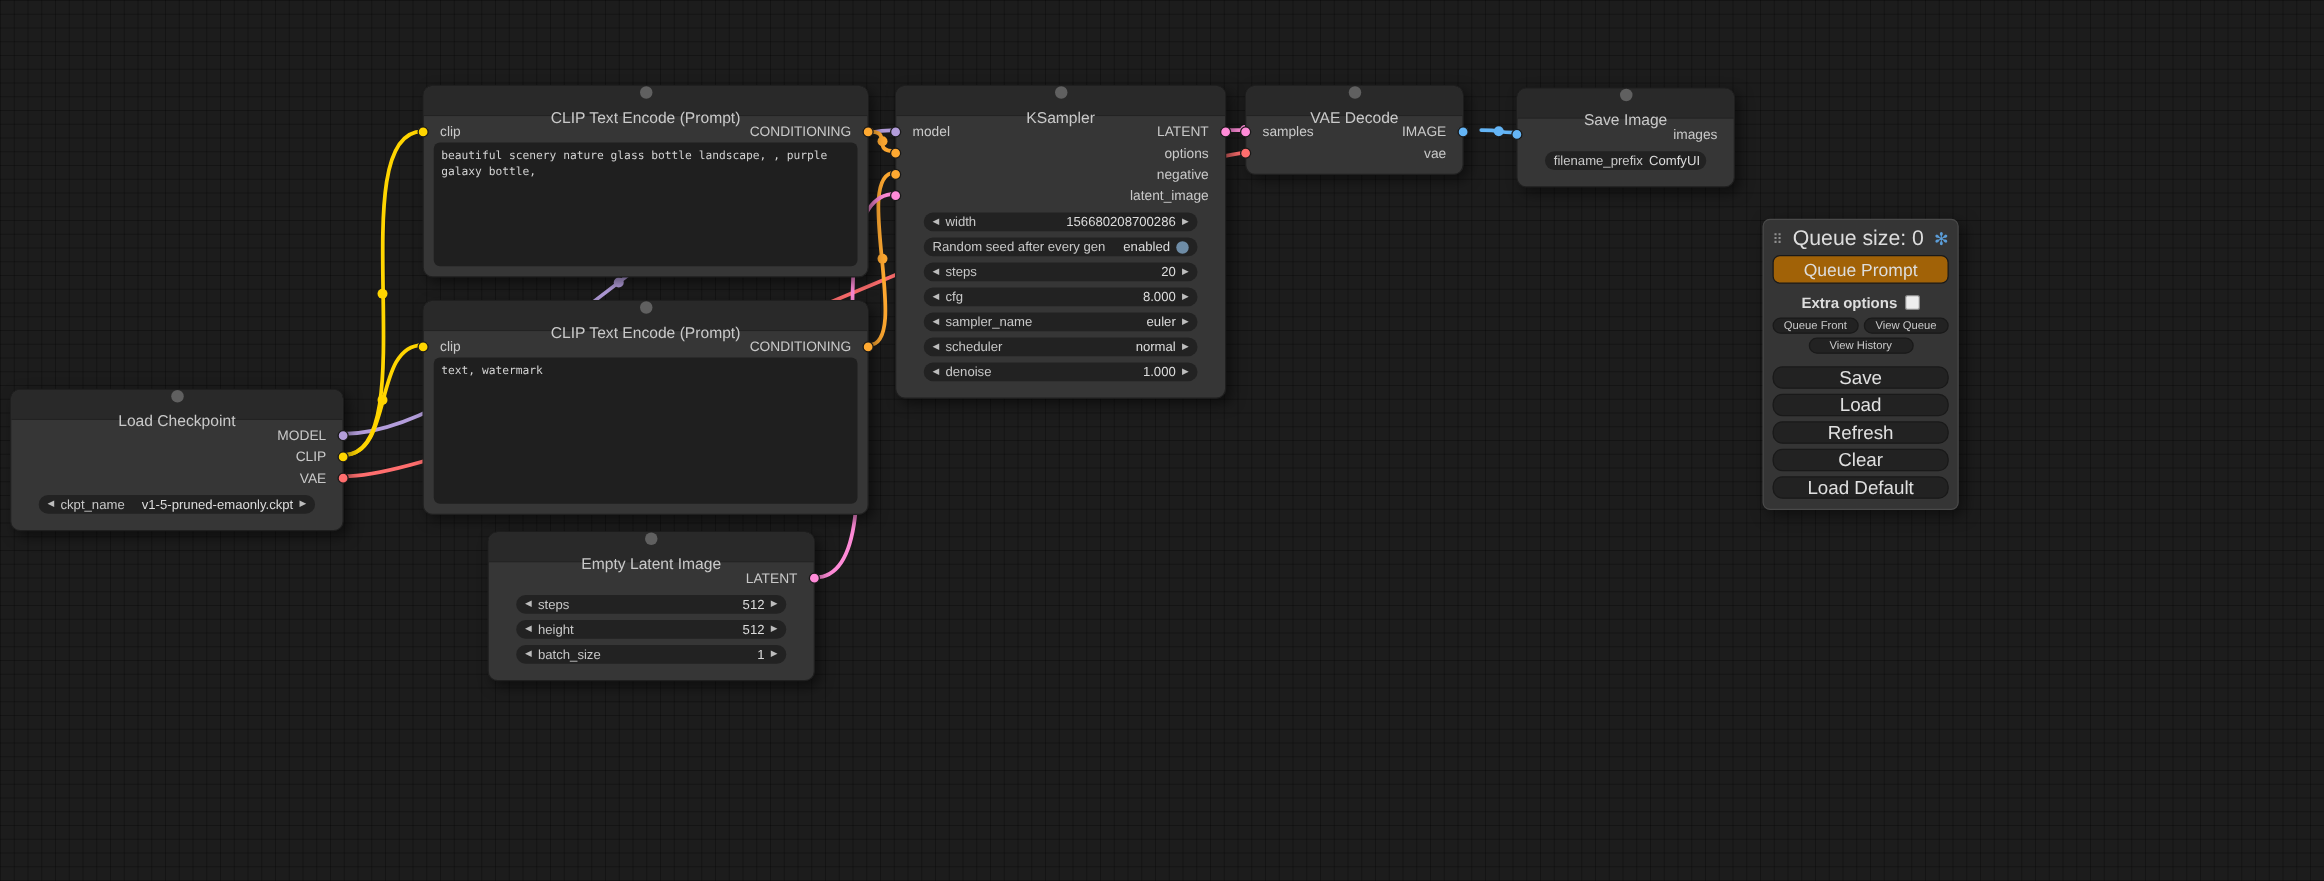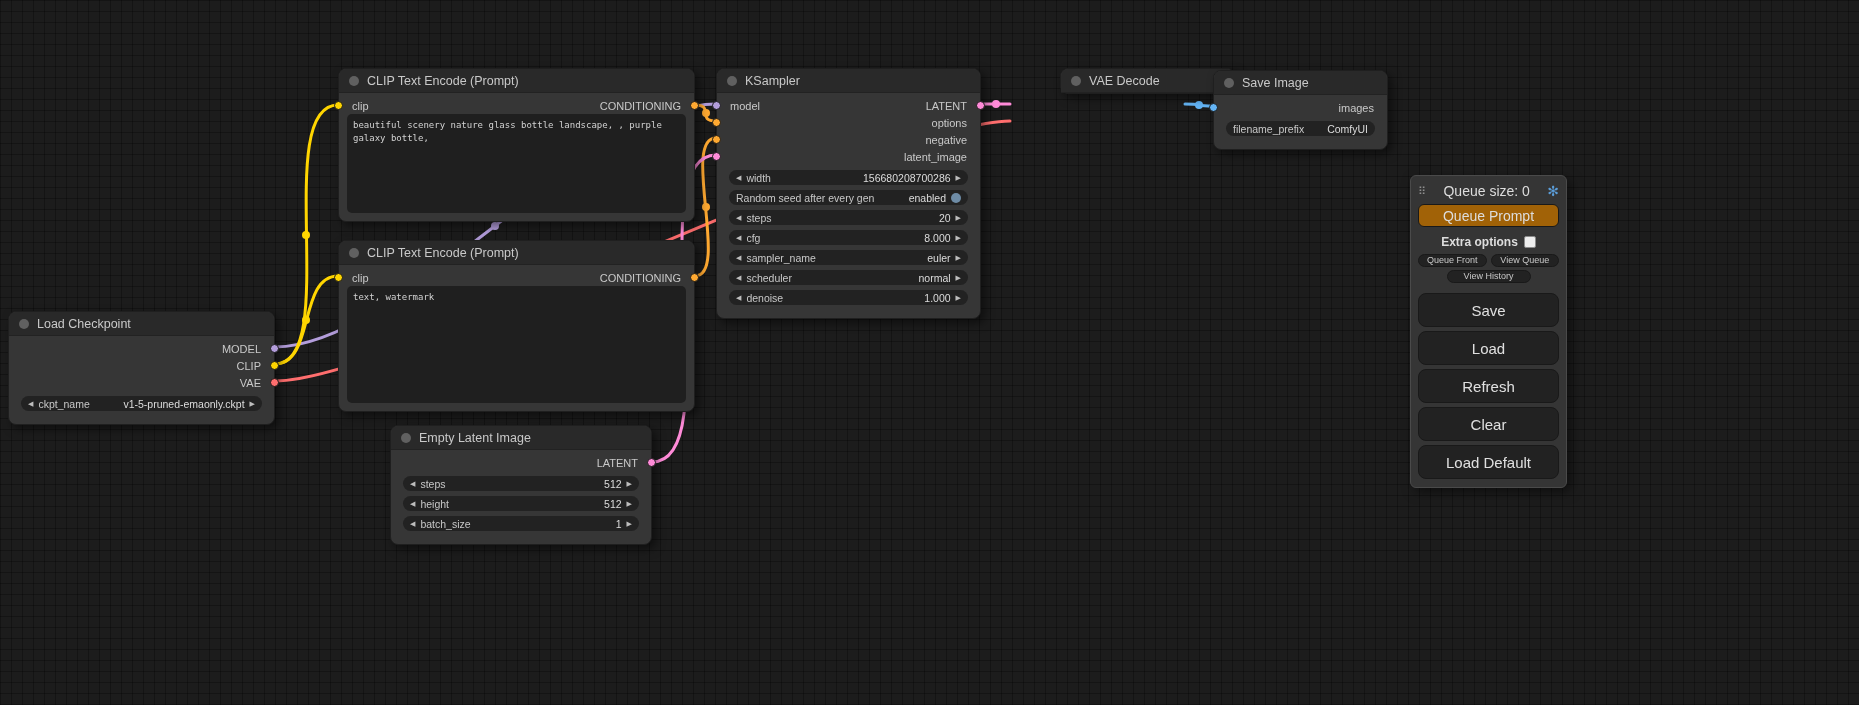--- a/index.html
+++ b/index.html
@@ -22,21 +22,21 @@
     background:#363636;
     border:1px solid #1f1f1f;
     border-radius:8px;
     box-shadow:4px 4px 10px rgba(0,0,0,0.5);
     font-size:11px;
   }
   .node-title {
     height:24px; display:flex; align-items:center; gap:8px;
     background:#292929; border-radius:7px 7px 0 0;
     padding:0 10px; border-bottom:1px solid #222;
-    color:#c9c9c9; font-size:12.5px;
+    color:#c9c9c9; font-size:12.5px;flex-direction:column;
   }
   .title-dot { width:10px; height:10px; border-radius:50%; background:#606060; flex:0 0 auto; }
   .node-body { position:relative; padding:4px 0 8px; }
   .slot-row { position:relative; height:17px; display:flex; align-items:center; padding:0 13px; font-size:11px; color:#c9c9c9;justify-content:flex-end; }
   .slot-row.out { justify-content:flex-end; }
   .slot-row.dual { justify-content:space-between; }
   .slot-dot {
     position:absolute; width:9px; height:9px; border-radius:50%;
     top:4px; border:1px solid #191919;
   }
@@ -44,21 +44,21 @@
   .slot-dot.right { right:-5px; }
   .c-model { background:#B39DDB; }
   .c-clip { background:#FFD500; }
   .c-vae { background:#FF6E6E; }
   .c-cond { background:#FFA931; }
   .c-latent { background:#FF8BD8; }
   .c-image { background:#64B5F6; }
 
   .widget {
     height:15px; background:#222; border-radius:8px;
-    margin:5px 12px; padding:0 7px;
+    margin:5px 22px; padding:0 7px;
     display:flex; align-items:center; gap:5px;
     font-size:10.5px; color:#c8c8c8; cursor:default;
   }
   .widget .arrow { font-size:7px; color:#bdbdbd; line-height:1; }
   .widget .w-label { white-space:nowrap; }
   .widget .w-value { margin-left:auto; color:#dcdcdc; white-space:nowrap; }
   .toggle-dot { width:10px; height:10px; border-radius:50%; background:#6E8CA6; flex:0 0 auto; }
 
   .prompt-text {
     display:block; width:calc(100% - 16px); margin:0 8px;
@@ -70,33 +70,33 @@
   }
   #ta-pos { height:99px; }
   #ta-neg { height:117px; }
 
   
   #node-load-ckpt   { left:8px;    top:311px; width:267px;text-align:center; }
   #node-clip-pos    { left:338px;  top:68px;  width:357px; }
   #node-clip-neg    { left:338px;  top:240px; width:357px; }
   #node-empty-latent{ left:390px;  top:425px; width:262px; }
   #node-ksampler    { left:716px;  top:68px;  width:265px; }
-  #node-vae-decode  { left:1060px; top:68px;  width:175px; }
+  #node-vae-decode  { left:996px; top:68px;  width:175px; }
   #node-save-image  { left:1213px; top:70px;  width:175px; }
 
   
   .menu-panel {
     position:absolute; left:1410px; top:175px; width:157px; z-index:3;
     background:#353535; border:1px solid #4a4a4a; border-radius:6px;
     box-shadow:4px 4px 12px rgba(0,0,0,0.5);
     padding:5px 7px 8px;
   }
   .menu-header { display:flex; align-items:center; height:20px; margin-bottom:3px; }
   .drag-handle { color:#8f8f8f; font-size:11px; cursor:grab; }
-  .queue-size { flex:1; text-align:center; color:#dddddd; font-size:14px; }
+  .queue-size { flex:1; text-align:center; color:#dddddd; font-size:17px; }
   .settings-icon { color:#5b9dd8; font-size:14px; cursor:pointer; }
   button { font-family:"Liberation Sans", sans-serif; cursor:pointer; }
   .btn-primary {
     display:block; width:100%; height:23px;
     background:#a16207; color:#ddd; border:1px solid #191919; border-radius:6px;
     font-size:14px;
   }
   .extra-row {
     display:flex; align-items:center; justify-content:center; gap:6px;
     height:18px; margin-top:6px; font-size:12px; color:#ddd;font-weight:bold;
@@ -105,21 +105,21 @@
   .small-row { display:flex; gap:4px; margin-top:3px; }
   .small-row.center { justify-content:center; }
   .btn-small {
     flex:1; height:13px; background:#222; color:#c9c9c9;
     border:1px solid #191919; border-radius:7px;
     font-size:9px; line-height:1; padding:0 4px;
   }
   .btn-small.wide { flex:0 0 auto; width:84px; }
   .big-buttons { margin-top:10px; }
   .btn-big {
-    display:block; width:100%; height:34px; margin-top:4px;
+    display:block; width:100%; height:18px; margin-top:4px;
     background:#222; color:#e0e0e0; border:1px solid #191919; border-radius:8px;
     font-size:15px;
   }
 </style>
 </head>
 <body>
 
 <div class="canvas">
 
   <svg class="links" width="1859" height="705" viewBox="0 0 1859 705">
@@ -303,20 +303,32 @@
         <span class="arrow">▶</span>
       </div>
     </div>
   </div>
 
   <div class="node" id="node-vae-decode">
     <div class="node-title">
       <span class="title-dot"></span>
       <span>VAE Decode</span>
     </div>
+    <div class="node-body">
+      <div class="slot-row dual">
+        <span class="slot-dot left c-latent"></span>
+        <span>samples</span>
+        <span>IMAGE</span>
+        <span class="slot-dot right c-image"></span>
+      </div>
+      <div class="slot-row">
+        <span class="slot-dot left c-vae"></span>
+        <span>vae</span>
+      </div>
+    </div>
   </div>
 
   <div class="node" id="node-save-image">
     <div class="node-title">
       <span class="title-dot"></span>
       <span>Save Image</span>
     </div>
     <div class="node-body">
       <div class="slot-row">
         <span class="slot-dot left c-image"></span>

